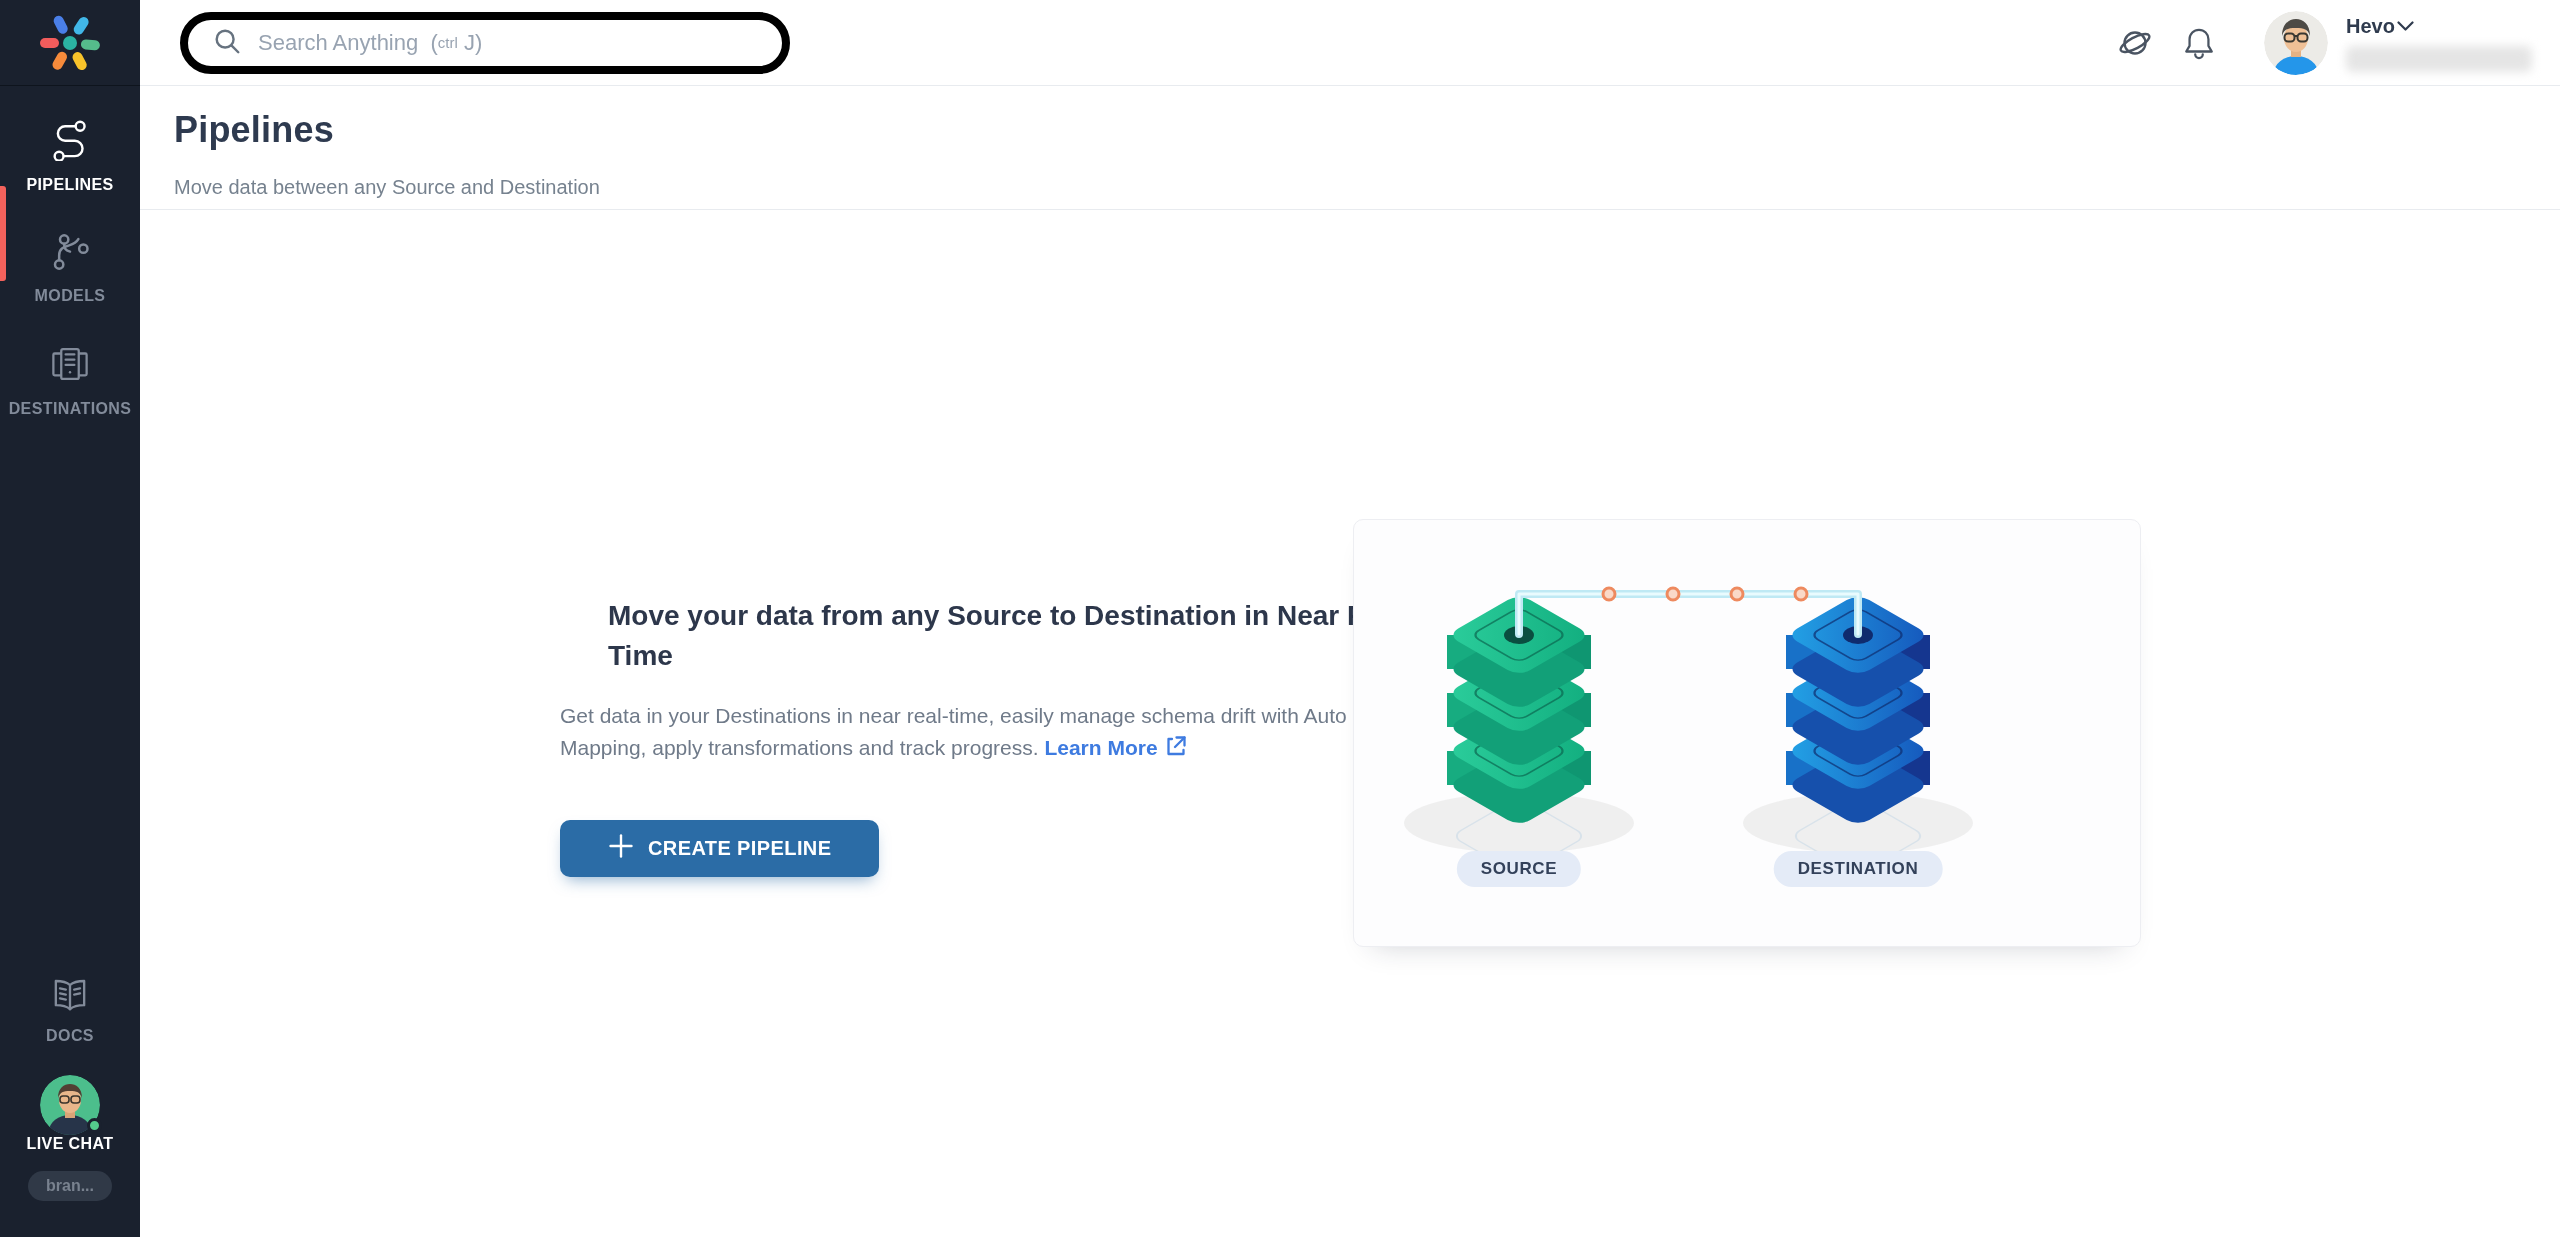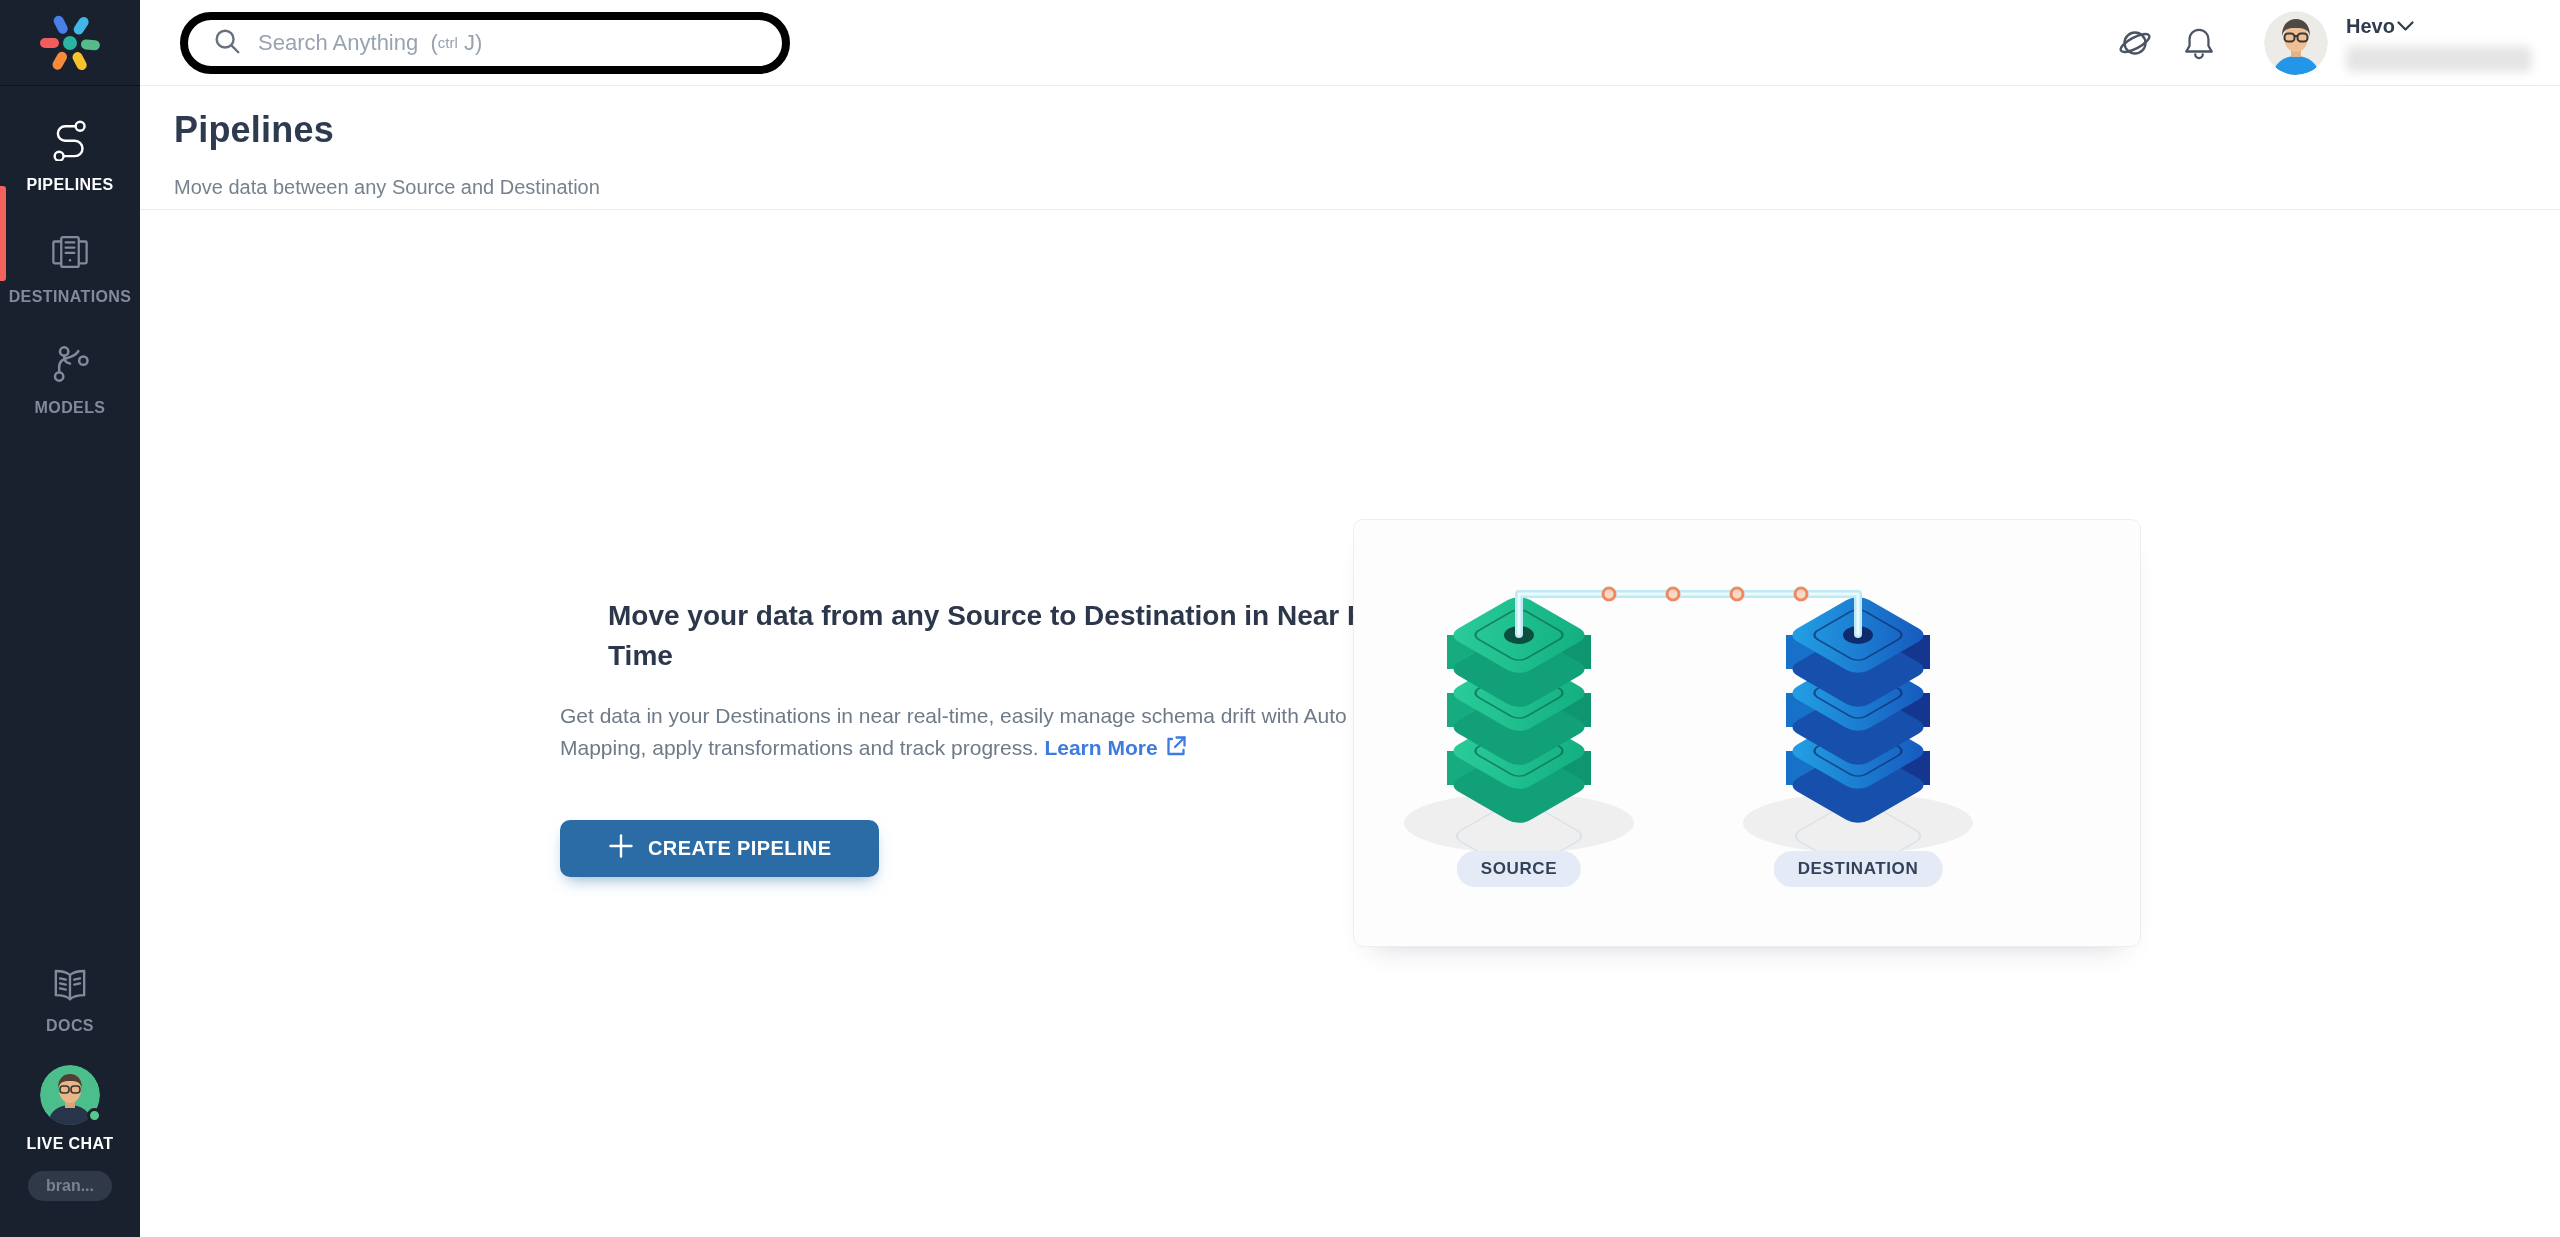--- a/index.html
+++ b/index.html
@@ -17,21 +17,21 @@
                 background:#F4625C; border-radius:0 3px 3px 0; }
   .nav-item { height:112px; display:flex; flex-direction:column; align-items:center;
               justify-content:center; gap:11px; cursor:pointer; }
   .nav-item .lbl { font-size:16px; font-weight:bold; letter-spacing:.4px; color:#828B9A; }
   .nav-item.active .lbl { color:#FFFFFF; }
   .side-bottom { flex:0 0 auto; display:flex; flex-direction:column; align-items:center;
                  padding-bottom:36px; }
   .docs-item { display:flex; flex-direction:column; align-items:center; gap:9px;
                margin-bottom:30px; cursor:pointer; }
   .docs-item .lbl { font-size:16px; font-weight:bold; letter-spacing:.4px; color:#828B9A; }
-  .chat-item { display:flex; flex-direction:column; align-items:center; gap:10px;
+  .chat-item { display:flex; flex-direction:column; align-items:center; 
                margin-bottom:18px; cursor:pointer; }
   .chat-item .lbl { font-size:16px; font-weight:bold; letter-spacing:.4px; color:#FFFFFF; }
   .chat-avatar { position:relative; width:60px; height:60px; }
   .chat-dot { position:absolute; right:-2px; bottom:2px; width:15px; height:15px;
               border-radius:50%; background:#54CB8C; border:3px solid #1A212E; }
   .ws-pill { height:30px; padding:0 18px; border-radius:15px; background:#303947;
              color:#79828F; font-size:16px; font-weight:bold; display:flex;
              align-items:center; cursor:pointer; }
 
   
@@ -121,44 +121,44 @@
             <circle cx="36.5" cy="9" r="5.5"></circle>
             <path d="M30.5,9 H18 a9,9 0 0 0 0,18 h12 a9.5,9.5 0 0 1 0,19 H16.5"></path>
             <circle cx="10.5" cy="46" r="5.5"></circle>
           </svg>
         </span>
         <span class="lbl">PIPELINES</span>
       </div>
 
       <div class="nav-item">
         <span>
+          <svg width="40" height="40" viewBox="0 0 48 48" fill="none" stroke="#828B9A" stroke-width="3" stroke-linecap="round">
+            <circle cx="11" cy="39" r="5"></circle>
+            <circle cx="17" cy="9" r="5"></circle>
+            <circle cx="40" cy="20" r="5"></circle>
+            <path d="M11,34 v-6 c0,-8 5,-10 12,-12 c6,-1.8 9,-4 11,-7.5"></path>
+            <path d="M17,14 c0,6 1.5,8 7,9.5"></path>
+          </svg>
+        </span>
+        <span class="lbl">MODELS</span>
+      </div>
+
+      <div class="nav-item">
+        <span>
           <svg width="42" height="42" viewBox="0 0 48 48" fill="none" stroke="#828B9A" stroke-width="2.6" stroke-linecap="round" stroke-linejoin="round">
             <rect x="5" y="12" width="11" height="25" rx="1.5"></rect>
             <rect x="32" y="12" width="11" height="25" rx="1.5"></rect>
             <rect x="14" y="7" width="20" height="34" rx="2" fill="#1A212E"></rect>
             <line x1="19" y1="13" x2="29" y2="13"></line>
             <line x1="19" y1="19" x2="29" y2="19"></line>
             <line x1="19" y1="25" x2="29" y2="25"></line>
             <circle cx="24" cy="33.5" r="1.4" fill="#828B9A" stroke="none"></circle>
           </svg>
         </span>
         <span class="lbl">DESTINATIONS</span>
-      </div>
-
-      <div class="nav-item">
-        <span>
-          <svg width="40" height="40" viewBox="0 0 48 48" fill="none" stroke="#828B9A" stroke-width="3" stroke-linecap="round">
-            <circle cx="11" cy="39" r="5"></circle>
-            <circle cx="17" cy="9" r="5"></circle>
-            <circle cx="40" cy="20" r="5"></circle>
-            <path d="M11,34 v-6 c0,-8 5,-10 12,-12 c6,-1.8 9,-4 11,-7.5"></path>
-            <path d="M17,14 c0,6 1.5,8 7,9.5"></path>
-          </svg>
-        </span>
-        <span class="lbl">MODELS</span>
       </div>
     </nav>
 
     <div class="side-bottom">
       <div class="docs-item">
         <span>
           <svg width="40" height="38" viewBox="0 0 48 44" fill="none" stroke="#828B9A" stroke-width="2.8" stroke-linecap="round" stroke-linejoin="round">
             <path d="M24,10 c-4.5,-4 -11,-4.8 -17,-4.8 v29 c6,0 12.5,.8 17,4.8 c4.5,-4 11,-4.8 17,-4.8 v-29 c-6,0 -12.5,.8 -17,4.8 z"></path>
             <line x1="24" y1="10" x2="24" y2="39"></line>
             <line x1="12" y1="14" x2="19" y2="15.5"></line>

